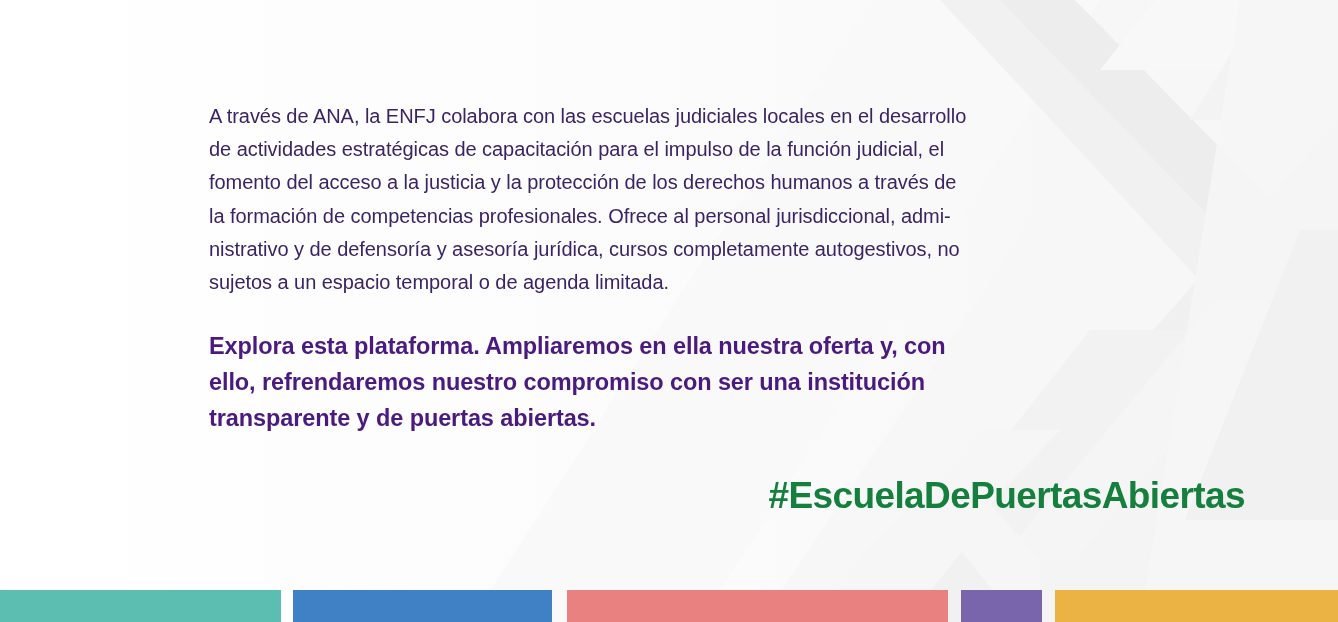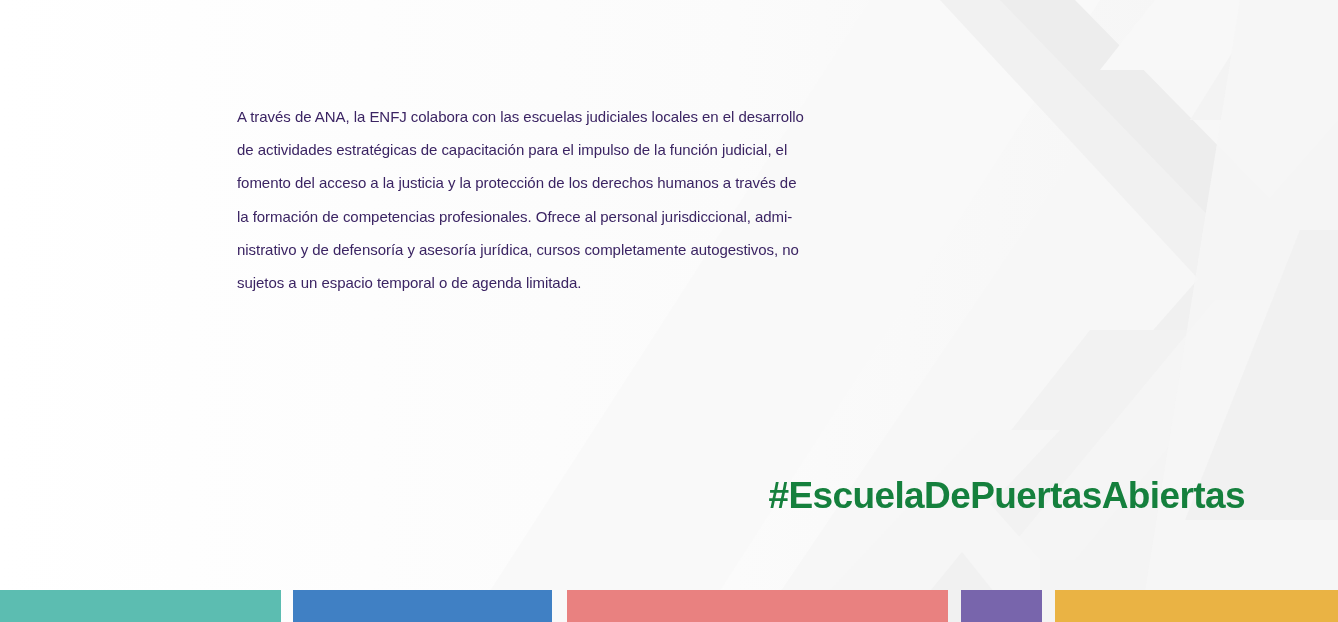--- a/index.html
+++ b/index.html
@@ -35,27 +35,26 @@
   
   #content {
     position:absolute;
     left:209px;
     top:100px;
     width:960px;
     z-index:5;
   }
 
   .body-para {
-    font-size:15px;
+    font-size:20px;
     line-height:33.2px;
     color:#3b2463;
     font-weight:400;
     letter-spacing:-0.05px;
     white-space:pre-line;
-    margin-left:28px;
   }
 
   .bold-para {
     margin-top:29px;
     font-size:23.5px;
     line-height:36px;
     color:#4b1a7e;
     font-weight:700;
     letter-spacing:-0.1px;
     white-space:pre-line;
@@ -130,20 +129,23 @@
   </svg>
 
   <div id="content">
     <p class="body-para" style="color: rgb(59, 36, 99);">A través de ANA, la ENFJ colabora con las escuelas judiciales locales en el desarrollo
 de actividades estratégicas de capacitación para el impulso de la función judicial, el
 fomento del acceso a la justicia y la protección de los derechos humanos a través de
 la formación de competencias profesionales. Ofrece al personal jurisdiccional, admi-
 nistrativo y de defensoría y asesoría jurídica, cursos completamente autogestivos, no
 sujetos a un espacio temporal o de agenda limitada.</p>
 
+    <p class="bold-para" style="color: rgb(75, 26, 126);">Explora esta plataforma. Ampliaremos en ella nuestra oferta y, con
+ello, refrendaremos nuestro compromiso con ser una institución
+transparente y de puertas abiertas.</p>
 
     <div id="hashtag" style="color: #15803d;">#EscuelaDePuertasAbiertas</div>
   </div>
 
   <div id="color-bar">
       <div class="bar-seg" style="left: 0px; width: 281px; background: rgb(92, 189, 177);"></div>
       <div class="bar-seg" style="left: 293px; width: 259px; background: rgb(64, 128, 196);"></div>
       <div class="bar-seg" style="left: 567px; width: 381px; background: rgb(233, 129, 128);"></div>
       <div class="bar-seg" style="left: 961px; width: 81px; background: rgb(120, 101, 172);"></div>
       <div class="bar-seg" style="left: 1055px; width: 283px; background: rgb(234, 179, 68);"></div>

